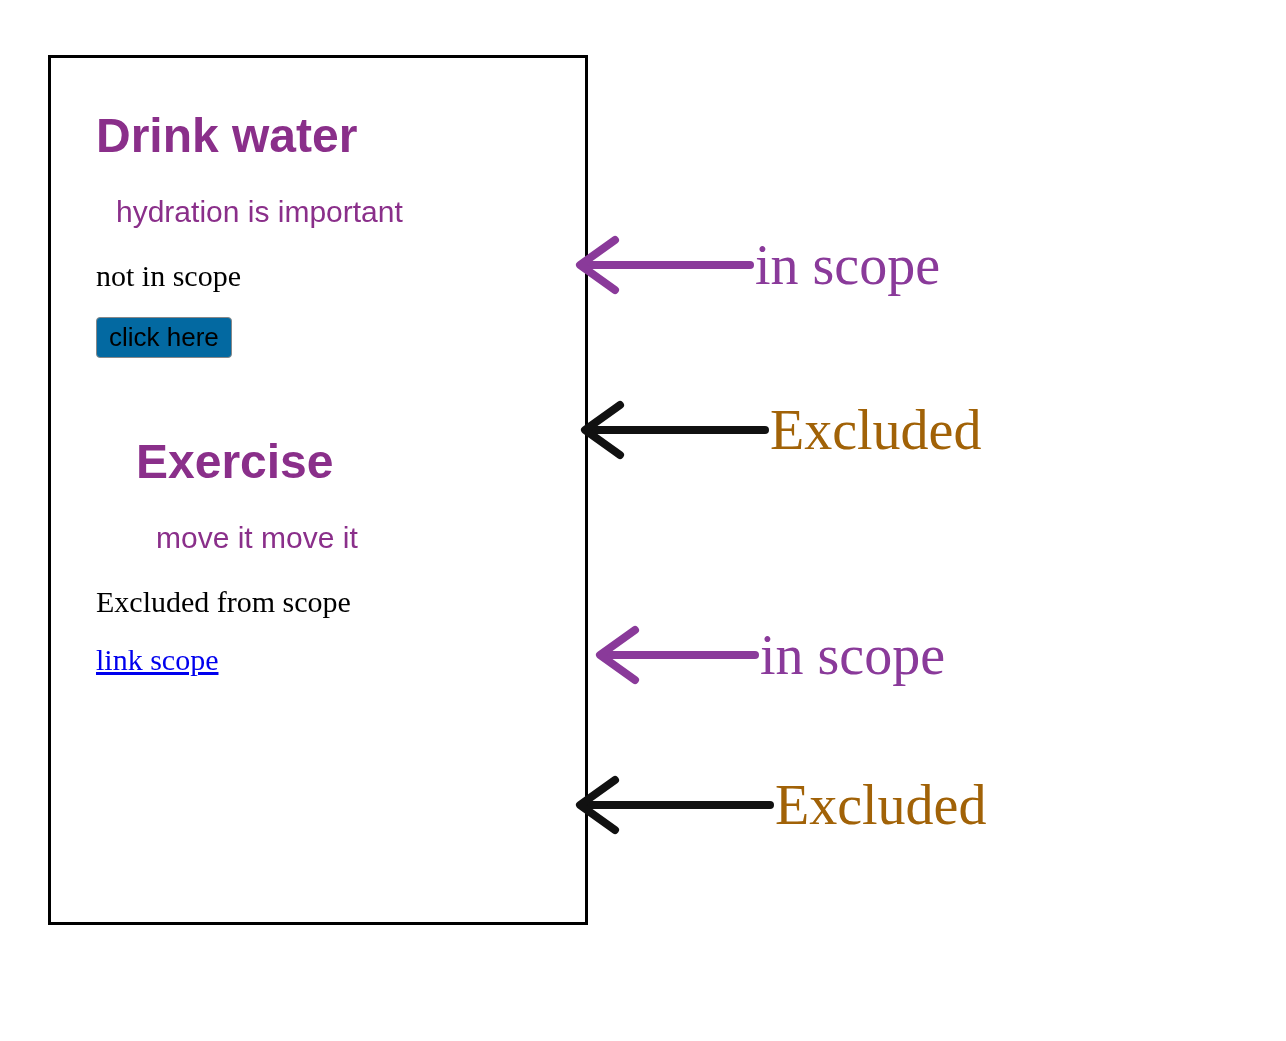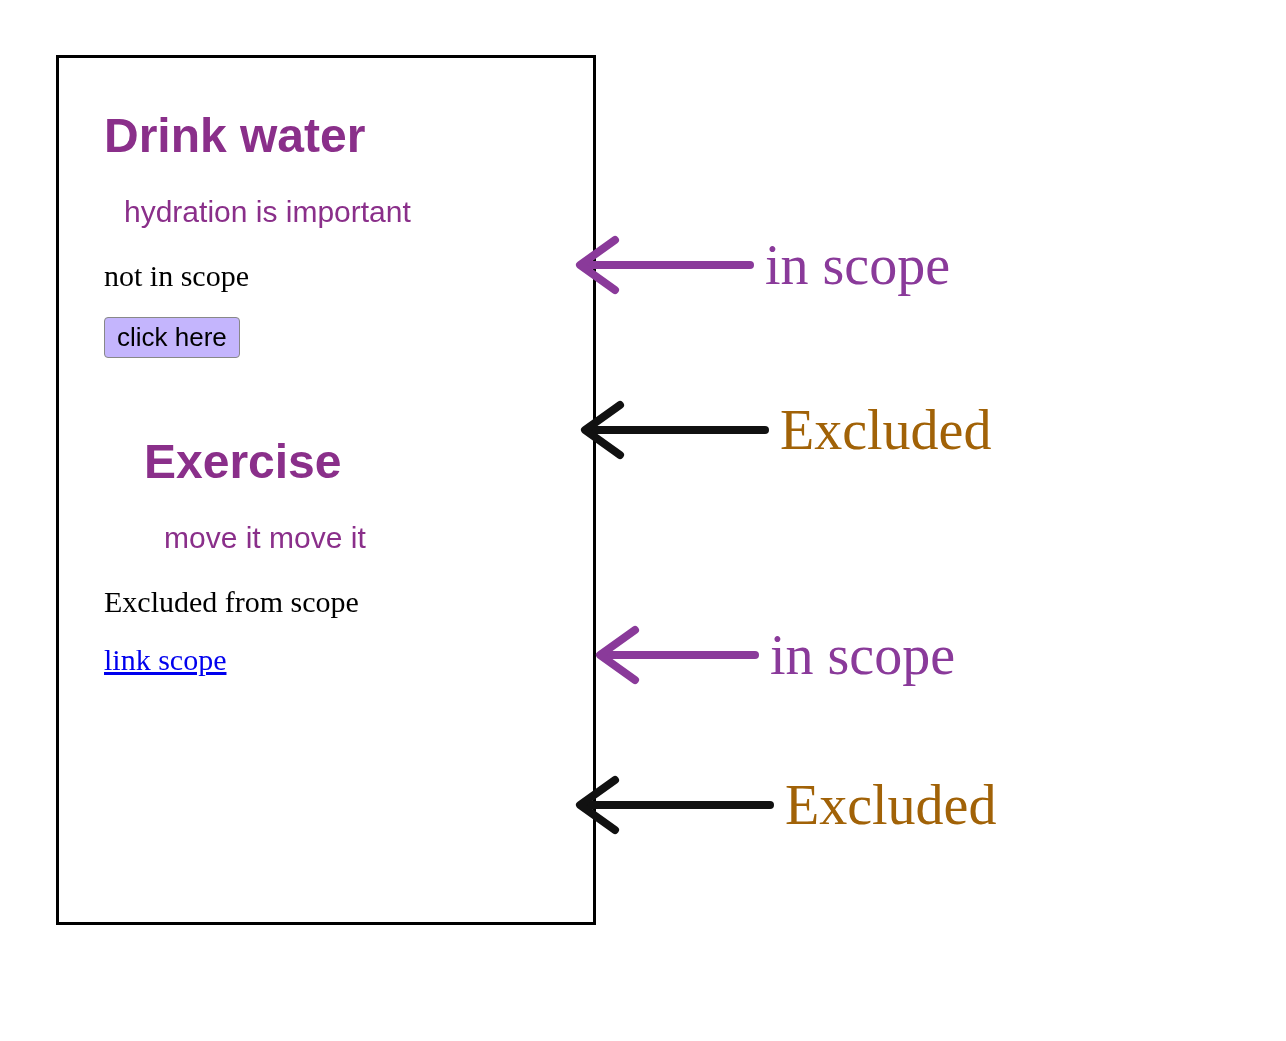--- a/index.html
+++ b/index.html
@@ -5,21 +5,21 @@
     * { box-sizing: border-box; margin: 0; padding: 0; }
     body {
       width: 1286px;
       height: 1041px;
       background: white;
       position: relative;
       font-family: Georgia, 'Times New Roman', serif;
     }
     .content-box {
       position: absolute;
-      left: 56px;
+      left: 48px;
       top: 55px;
       width: 540px;
       height: 870px;
       border: 3px solid black;
       padding: 40px 45px;
     }
     .heading {
       font-family: Arial, Helvetica, sans-serif;
       font-weight: 900;
       color: #8a2f8a;
@@ -37,42 +37,41 @@
     .body-text {
       font-family: Georgia, 'Times New Roman', serif;
       color: black;
       font-size: 30px;
       margin-bottom: 24px;
     }
     .btn {
       font-family: Arial, Helvetica, sans-serif;
       font-size: 26px;
       padding: 4px 12px;
-      background: #c4b5fd;
+      background: #0369a1;
       border: 1px solid #888;
       border-radius: 4px;
       cursor: pointer;
       margin-bottom: 40px;
     }
     .link {
       font-family: Georgia, 'Times New Roman', serif;
       color: #0000ee;
       text-decoration: underline;
       font-size: 30px;
       cursor: pointer;
     }
     .section2 { margin-top: 36px; }
     .heading2 { margin-left: 40px; }
     .sub2 { margin-left: 60px; }
 
     .annotation {
       position: absolute;
       display: flex;
       align-items: center;
-      gap: 10px;
     }
     .arrow-svg { flex: 0 0 auto; }
     .anno-text {
       font-family: 'Comic Sans MS', 'Segoe Script', cursive;
       font-size: 56px;
       white-space: nowrap;
     }
     .purple-text { color: #8a3a9a; }
     .black-text { color: #a16207; }
 

